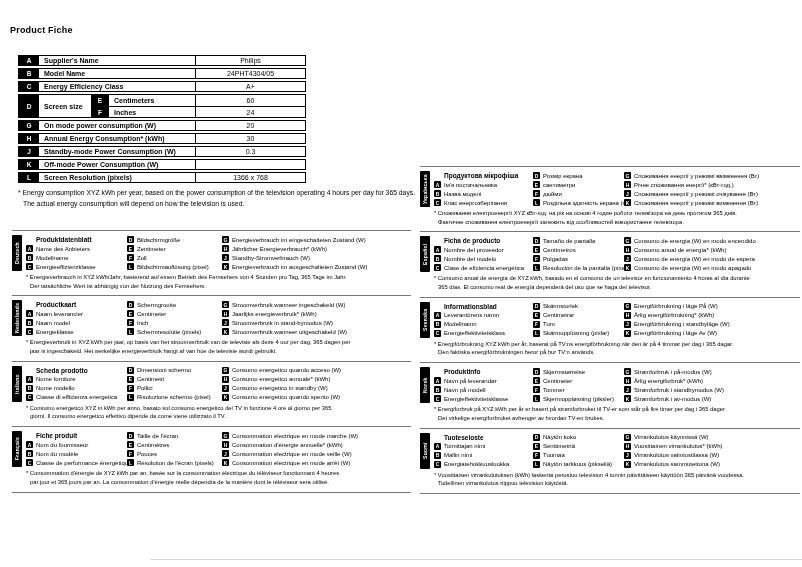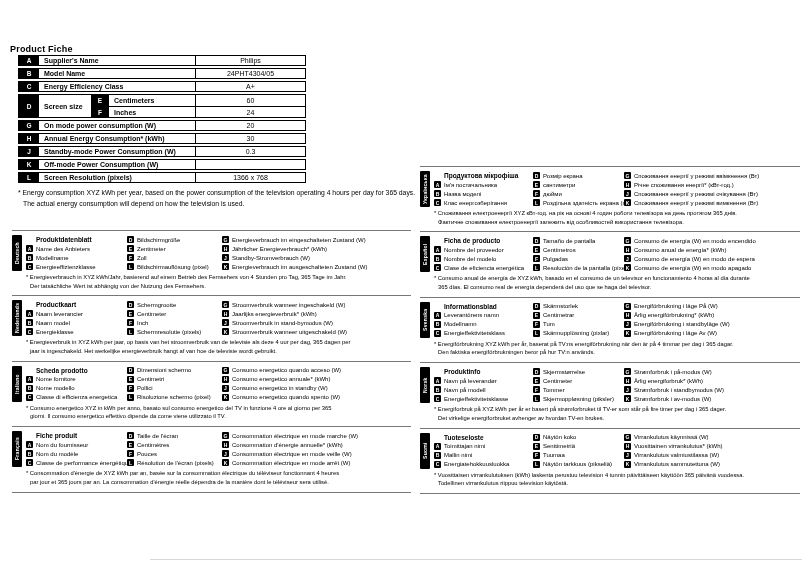--- a/index.html
+++ b/index.html
@@ -1,18 +1,18 @@
 <!DOCTYPE html>
 <html><head>
 <meta charset="utf-8">
 <style>
   html,body{margin:0;padding:0;background:#fff;}
   body{width:802px;height:567px;position:relative;font-family:"Liberation Sans",sans-serif;color:#000;overflow:hidden;}
   .page{position:absolute;inset:0;background:#fff;}
-  .title{position:absolute;left:10px;top:44px;font-size:9px;font-weight:bold;letter-spacing:.2px;}
+  .title{position:absolute;left:10px;top:25px;font-size:9px;font-weight:bold;letter-spacing:.2px;}
 
   
   .fiche-table{position:absolute;left:18px;top:55px;width:288px;}
   .fiche-table *{box-sizing:border-box;}
   .trow{display:grid;grid-template-columns:20px 1fr 110px;border:1px solid #000;height:11px;margin-bottom:2px;font-size:7px;align-items:stretch;background:#fff;}
   .tbadge{background:#000;color:#fff;font-weight:bold;font-size:6.5px;display:flex;align-items:center;justify-content:center;}
   .tlabel{font-weight:bold;padding-left:5px;display:flex;align-items:center;white-space:nowrap;overflow:hidden;}
   .tvalue{border-left:1px solid #000;display:flex;align-items:center;justify-content:center;white-space:nowrap;}
   .trow-d{grid-template-columns:20px 52px 1fr;height:auto;}
   .dsubs{display:flex;flex-direction:column;}

